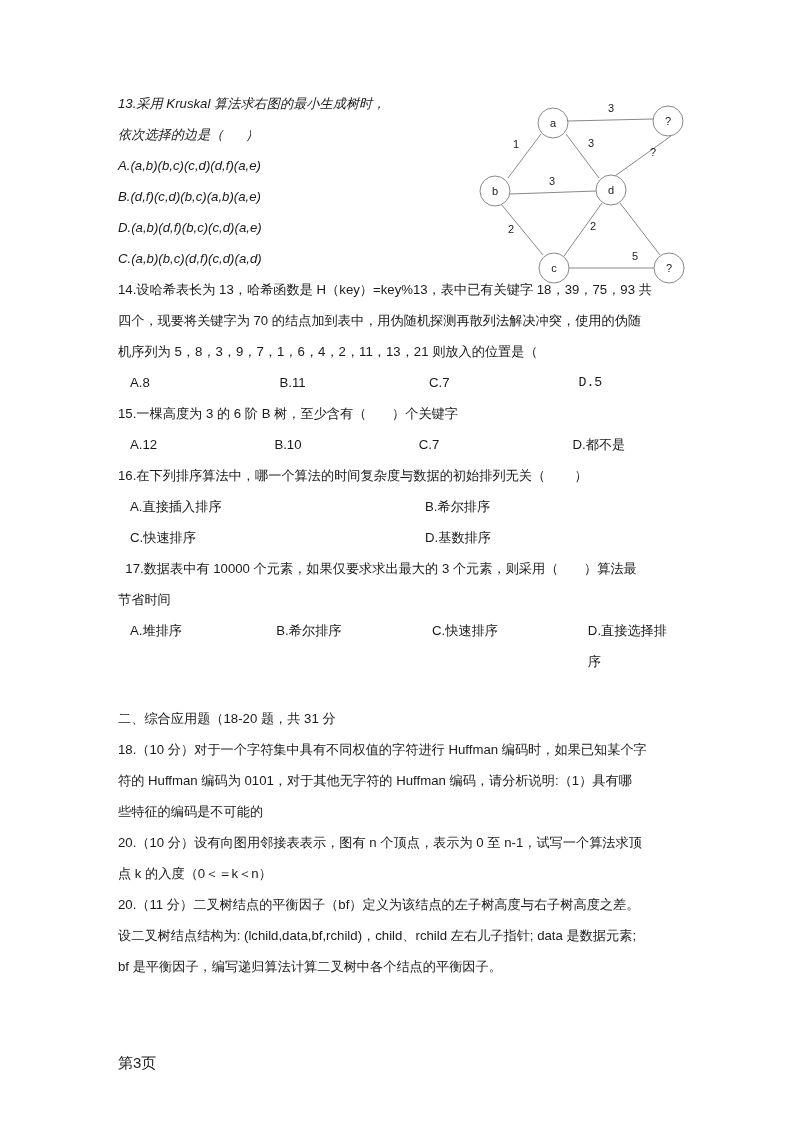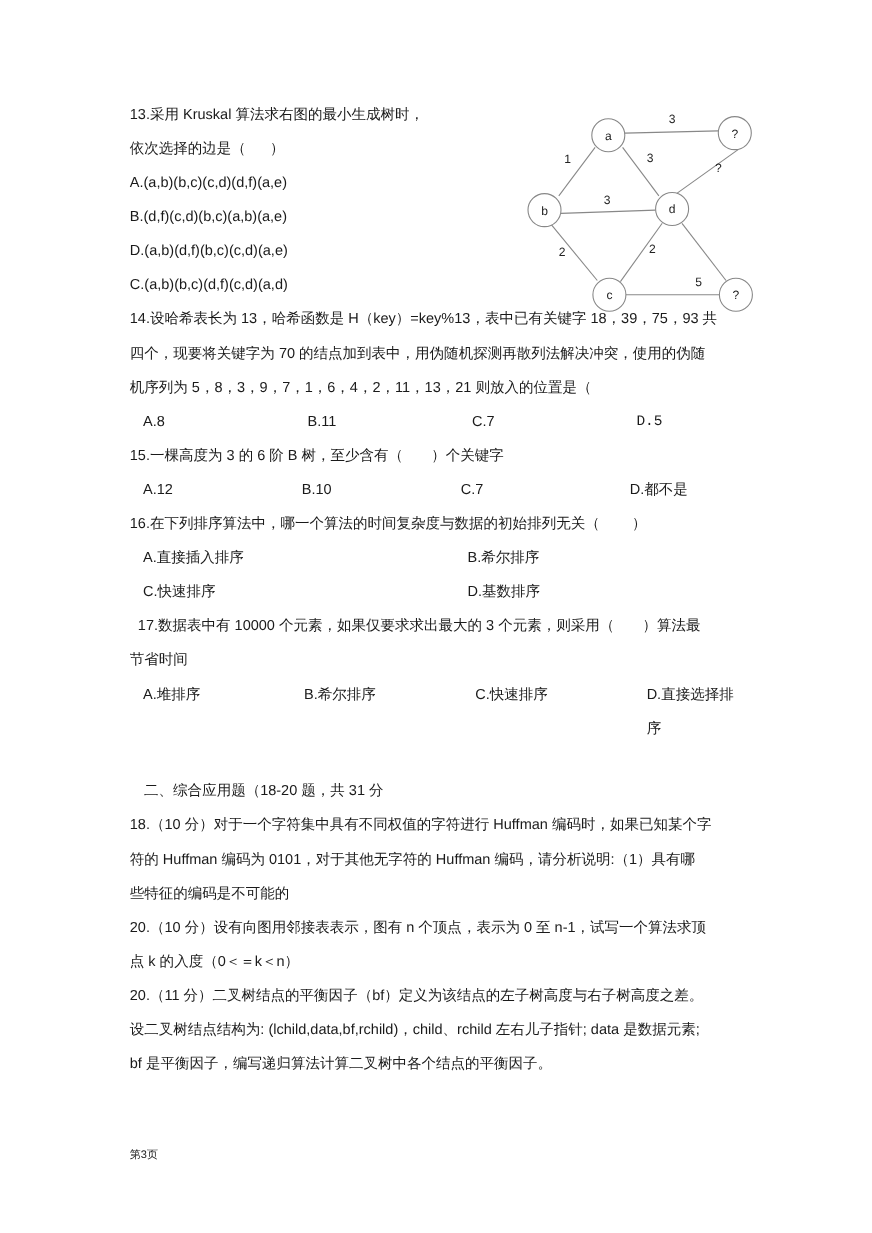--- a/index.html
+++ b/index.html
@@ -43,33 +43,33 @@
     position: absolute;
     right: 100px;
     top: 90px;
     width: 230px;
     height: 200px;
   }
   .figure svg { display: block; }
 
   .q13wrap {
     width: 330px;
+    font-style: italic;
   }
   .section-title {
     font-size: 13.2px;
     line-height: 31px;
     margin-top: 26px;
     color: #1a1a1a;
-    margin-left: 13px;
   }
   .footer {
     position: absolute;
     left: 118px;
-    bottom: 64px;
-    font-size: 10px;
+    bottom: 48px;
+    font-size: 15px;
     color: #1a1a1a;
   }
 </style>
 </head>
 <body>
 
 <div class="page">
 
   <div class="figure">
     <svg width="230" height="205" viewBox="0 0 230 205" xmlns="http://www.w3.org/2000/svg">

